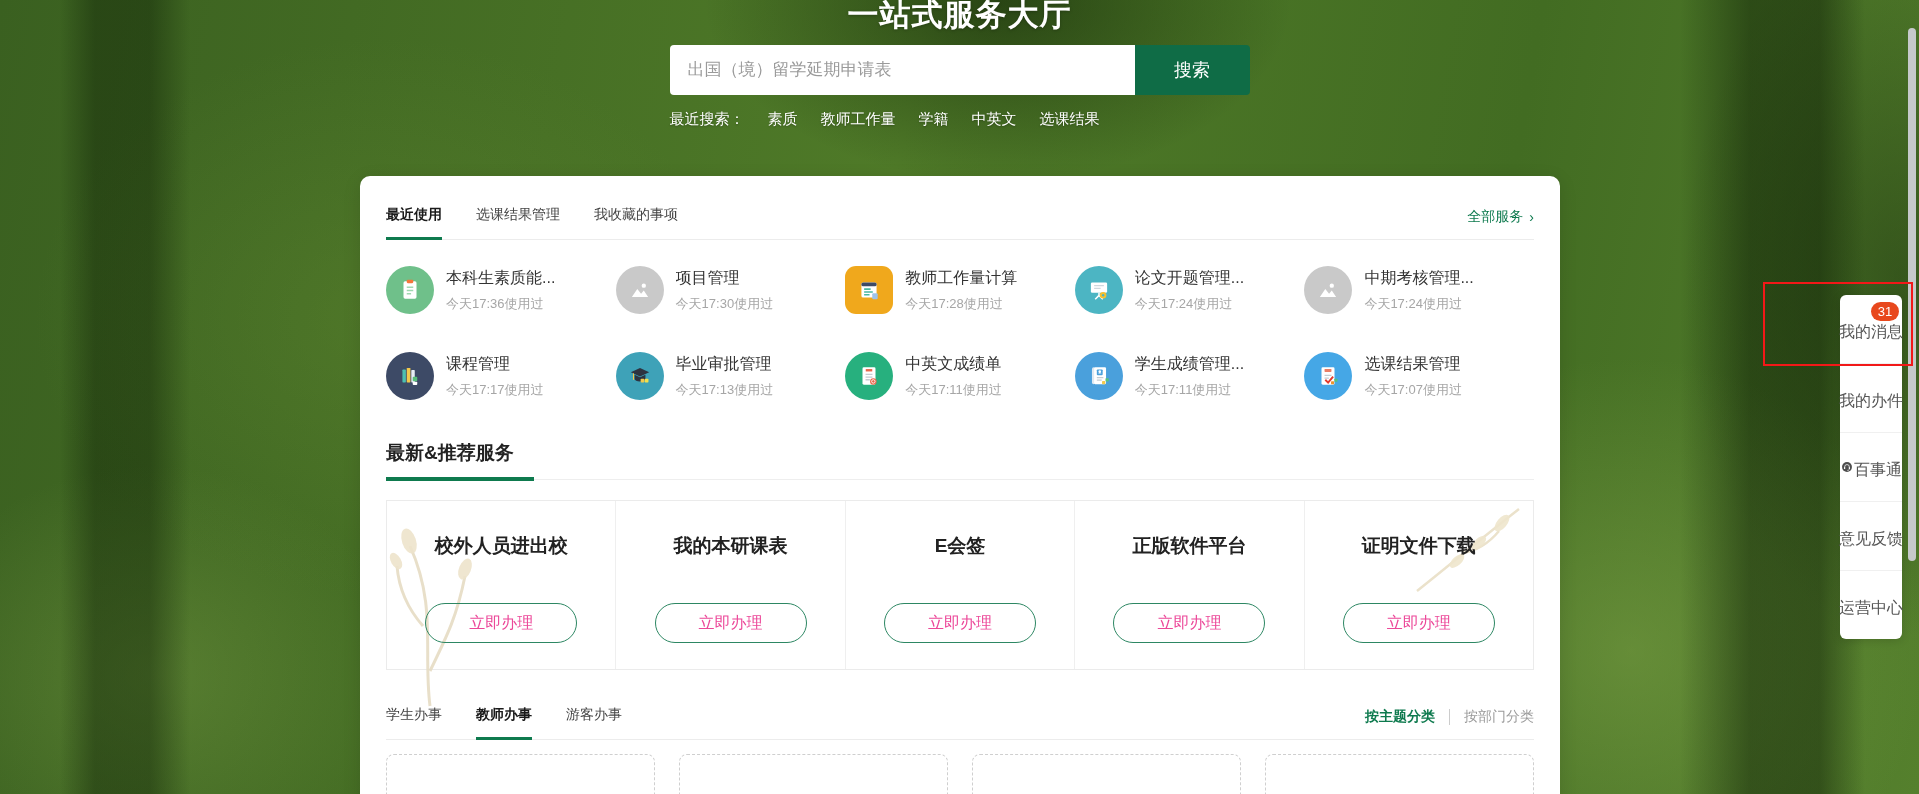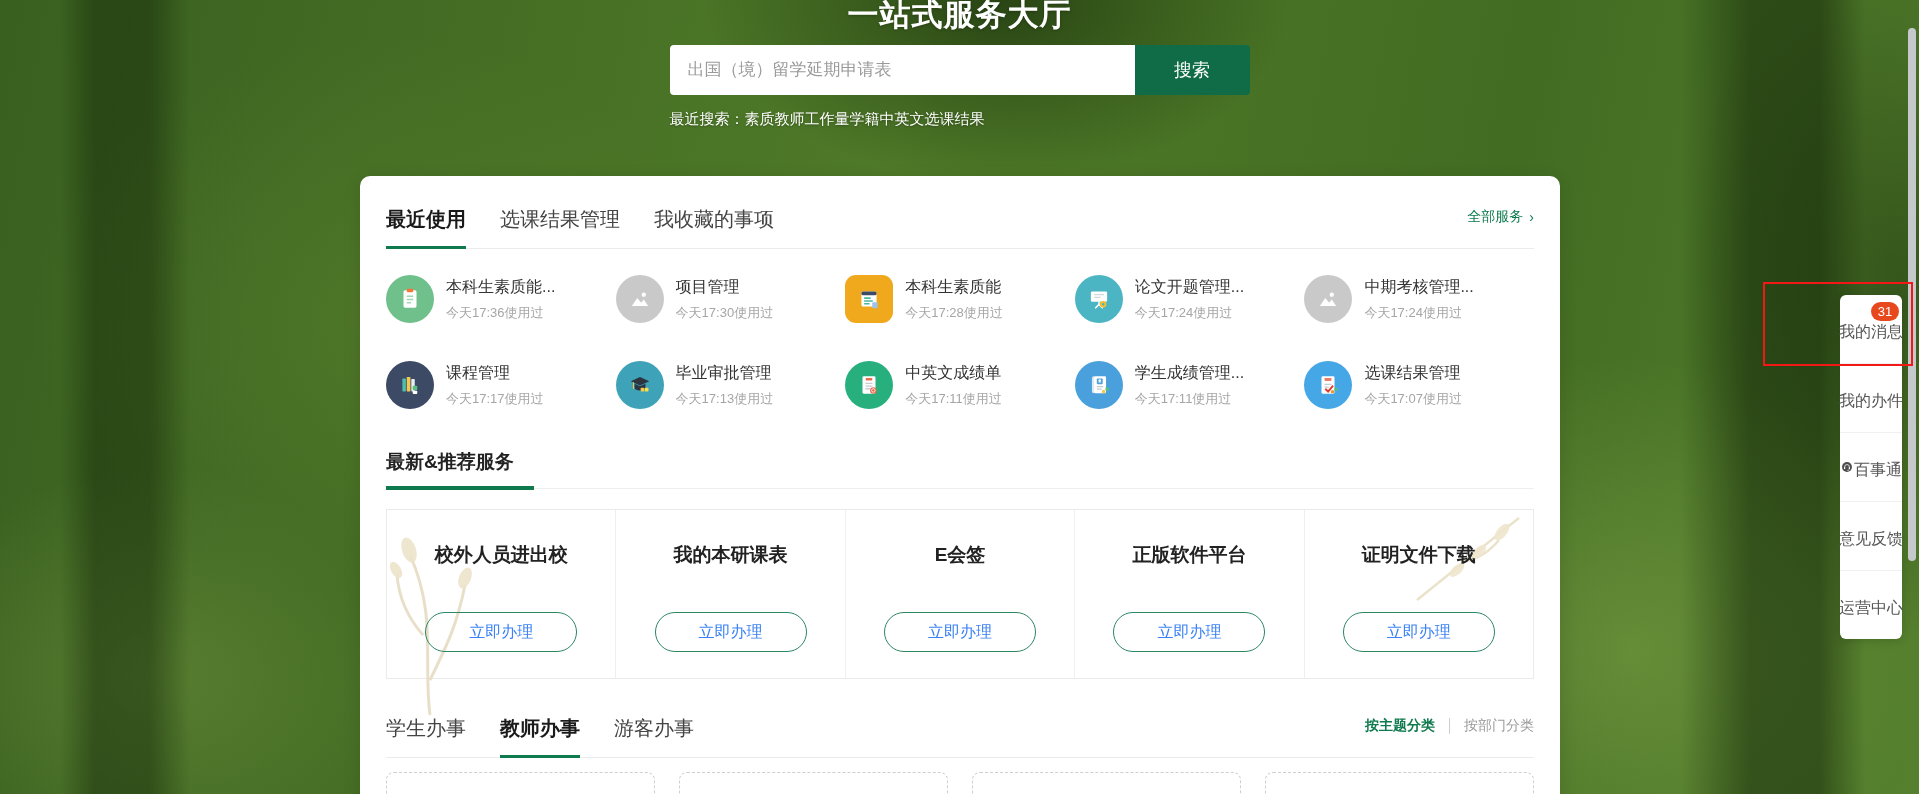--- a/index.html
+++ b/index.html
@@ -17,45 +17,45 @@
   
   .hero-title{position:absolute;top:-6px;left:0;right:0;text-align:center;color:#fff;
     font-size:31px;font-weight:700;letter-spacing:1px;text-shadow:0 1px 3px rgba(0,0,0,.25);}
   .search-wrap{position:absolute;top:45px;left:50%;transform:translateX(-50%);width:580px;height:50px;display:flex;}
   .search-input{flex:1;height:50px;border:none;outline:none;border-radius:4px 0 0 4px;
     padding:0 18px;font-size:17px;color:#333;font-family:inherit;box-sizing:border-box;background:#fff;}
   .search-input::placeholder{color:#9a9a9a;}
   .search-btn{width:115px;height:50px;border:none;background:#0f6c46;color:#fff;font-size:18px;
     border-radius:0 4px 4px 0;cursor:pointer;font-family:inherit;}
   .recent-search{position:absolute;top:110px;left:50%;transform:translateX(-50%);width:580px;
-    display:flex;gap:0;color:#fff;font-size:15px;text-shadow:0 1px 2px rgba(0,0,0,.3);}
+    display:flex;gap:23px;color:#fff;font-size:15px;text-shadow:0 1px 2px rgba(0,0,0,.3);}
   .recent-search .term{cursor:pointer;}
   
   .card{position:absolute;left:360px;top:176px;width:1200px;height:700px;background:#fff;
     border-radius:10px;box-shadow:0 4px 18px rgba(0,0,0,.12);padding:0 26px;box-sizing:border-box;}
   .tabs-row{position:relative;margin-top:30px;border-bottom:1px solid #ececec;display:flex;gap:34px;}
-  .tab{font-size:20px;color:#444;padding-bottom:13px;cursor:pointer;}
+  .tab{font-size:14px;color:#444;padding-bottom:13px;cursor:pointer;}
   .tab.active{color:#1a1a1a;font-weight:700;border-bottom:3px solid #0e7a4e;margin-bottom:-1px;}
   .all-services{position:absolute;right:0;top:2px;color:#0e7a4e;font-size:14px;cursor:pointer;display:flex;gap:6px;align-items:center;}
   .app-grid{margin-top:26px;display:grid;grid-template-columns:repeat(5,1fr);row-gap:38px;}
   .app-item{display:flex;align-items:center;gap:12px;cursor:pointer;}
   .app-icon{width:48px;height:48px;border-radius:50%;flex:0 0 48px;display:flex;align-items:center;justify-content:center;}
   .app-icon.square{border-radius:11px;}
   .app-meta{min-width:0;}
   .app-name{font-size:16px;color:#333;white-space:nowrap;overflow:hidden;max-width:165px;}
   .app-time{font-size:13px;color:#a6a6a6;margin-top:6px;white-space:nowrap;}
   .section-head{position:relative;margin-top:40px;border-bottom:1px solid #eee;padding-bottom:13px;}
   .section-head .txt{font-size:19px;font-weight:700;color:#222;}
   .section-head .bar{position:absolute;left:0;bottom:-2px;width:148px;height:4px;background:#0e7a4e;}
   .services-panel{position:relative;margin-top:20px;border:1px solid #ebebeb;height:168px;display:flex;}
   .service-col{flex:1;display:flex;flex-direction:column;align-items:center;border-right:1px solid #efefef;position:relative;z-index:1;}
   .service-col:last-child{border-right:none;}
   .service-title{margin-top:32px;font-size:19px;font-weight:700;color:#222;}
   .service-btn{margin-top:44px;width:152px;height:40px;border:1px solid #2d8763;border-radius:20px;
-    background:transparent;color:#3b82f6;font-size:16px;cursor:pointer;font-family:inherit;}
+    background:transparent;color:#ec4899;font-size:16px;cursor:pointer;font-family:inherit;}
   .deco{position:absolute;z-index:0;pointer-events:none;}
   .deco-left{left:-12px;bottom:-42px;}
   .deco-right{right:6px;top:2px;}
   .bottom-tabs{position:relative;margin-top:36px;border-bottom:1px solid #ececec;display:flex;gap:34px;}
   .sort-links{position:absolute;right:0;top:2px;display:flex;align-items:center;font-size:14px;}
   .sort-theme{color:#0e7a4e;font-weight:700;cursor:pointer;}
   .sort-divider{width:1px;height:16px;background:#ccc;margin:0 14px;}
   .sort-dept{color:#9a9a9a;cursor:pointer;}
   .dashed-row{margin-top:14px;display:grid;grid-template-columns:repeat(4,1fr);gap:24px;}
   .dashed-card{height:80px;border:1px dashed #cfcfcf;border-radius:8px;background:#fff;}
@@ -137,21 +137,21 @@
       <div class="app-item">
         <span class="app-icon square" style="background-color: rgb(240, 168, 28);">
           <svg width="26" height="26" viewBox="0 0 24 24">
               <rect x="5" y="5" width="14" height="14" rx="1.5" fill="#fff"></rect>
               <rect x="5" y="5" width="14" height="3.6" rx="1.5" fill="#3d4a66"></rect>
               <path d="M7.5 11.2h6M7.5 13.8h8M7.5 16.4h5" stroke="#49b8a0" stroke-width="1.5"></path>
               <rect x="15" y="15" width="5" height="5.5" rx="1" fill="#9fc3e8"></rect>
             </svg>
         </span>
         <span class="app-meta">
-          <div class="app-name">本科生素质能</div>
+          <div class="app-name">教师工作量计算</div>
           <div class="app-time">今天17:28使用过</div>
         </span>
       </div>
 
       <div class="app-item">
         <span class="app-icon" style="background-color: rgb(76, 181, 195);">
           <svg width="26" height="26" viewBox="0 0 24 24">
               <rect x="4.5" y="5" width="15" height="9.5" rx="1.2" fill="#fff"></rect>
               <path d="M7.5 8h9M7.5 10.5h6" stroke="#cfd8dd" stroke-width="1.2"></path>
               <path d="M12 14.5v3M8.5 20.5l3.5-3.5 3.5 3.5" stroke="#fff" stroke-width="1.4" fill="none"></path>

